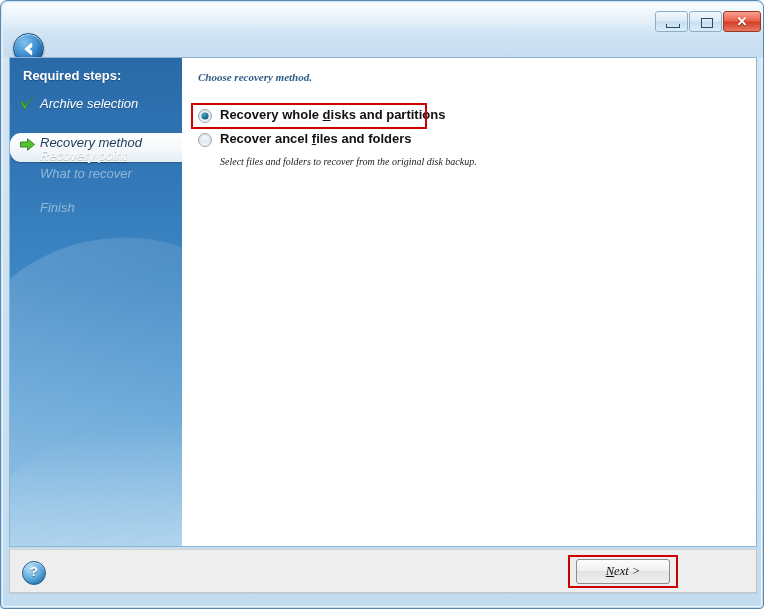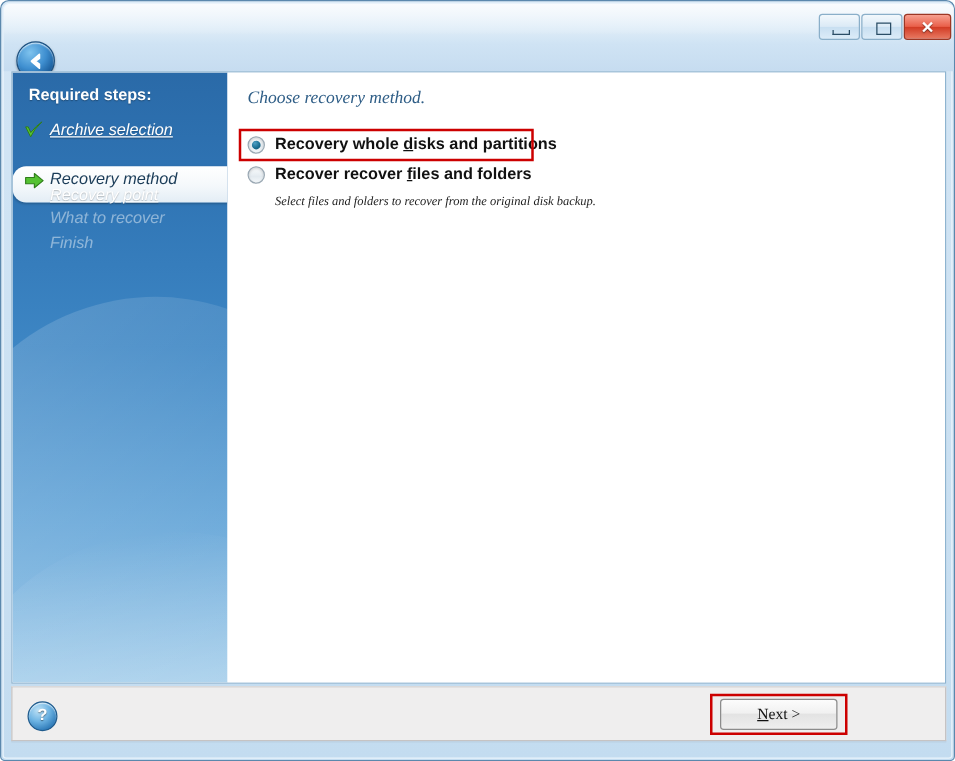--- a/index.html
+++ b/index.html
@@ -186,21 +186,20 @@
   }
   .step .label {
     position: absolute;
     left: 30px; top: 2px;
     font-size: 13px;
     font-style: italic;
     white-space: nowrap;
   }
   .step.done .label {
     color: #ffffff;
-    text-decoration: underline;
     cursor: pointer;
     text-shadow: 0 1px 1px rgba(0,0,0,0.25);
   }
   .step.pending .label {
     color: #ffffff;
     text-decoration: underline;
     cursor: pointer;
     text-shadow: 0 1px 1px rgba(0,0,0,0.25);
   }
   .step.disabled .label {
@@ -235,25 +234,26 @@
   .main {
     position: absolute;
     left: 172px; top: 0;
     right: 0;
     height: 100%;
     background: #ffffff;
   }
   .main-heading {
     position: absolute;
     left: 16px; top: 13px;
-    font-size: 14px;
+    font-size: 11px;
     font-style: italic;
     color: #2e5d86;
     font-family: "Liberation Serif", serif;
     white-space: nowrap;
+    font-weight: bold;
   }
 
   .radio-row {
     position: absolute;
     left: 16px;
     height: 22px;
   }
   .radio-row .radio {
     position: absolute;
     left: 0; top: 2px;
@@ -336,20 +336,21 @@
   .btn {
     position: absolute;
     top: 9px;
     height: 25px;
     box-sizing: border-box;
     background: linear-gradient(to bottom, #fcfcfc 0%, #f1f1f1 45%, #e3e3e3 50%, #efefef 100%);
     border: 1px solid #8c8c8c;
     border-radius: 3px;
     font-size: 12.5px;
     font-family: "Liberation Serif", serif;
+    font-style: italic;
     color: #111111;
     cursor: pointer;
     text-align: center;
     line-height: 23px;
   }
   .btn u { text-decoration: underline; }
   .btn.next { left: 566px; width: 94px; }
   .btn.cancel { left: 666px; width: 76px; }
 
   .footer-separator {
@@ -409,39 +410,39 @@
       </div>
 
       <div class="step pending" style="top:88px;">
         <div class="label">Recovery point</div>
       </div>
 
       <div class="step disabled" style="top:106px;">
         <div class="label">What to recover</div>
       </div>
 
-      <div class="step disabled" style="top:126px;">
+      <div class="step disabled" style="top:140px;">
         <div class="label">Finish</div>
       </div>
 
     </div>
 
     <div class="main">
       <div class="main-heading">Choose recovery method.</div>
 
       <div class="radio-row" style="top:49px;">
         <div class="radio">
           <div class="dot"></div>
         </div>
         <div class="rlabel"><span>Recovery whole </span><u>d</u><span>isks and partitions</span></div>
       </div>
 
       <div class="radio-row" style="top:73px;">
         <div class="radio"></div>
-        <div class="rlabel"><span>Recover recover </span><u>f</u><span>iles and folders</span></div>
+        <div class="rlabel"><span>Recover ancel </span><u>f</u><span>iles and folders</span></div>
       </div>
 
       <div class="hint-text" style="top:98px;">Select files and folders to recover from the original disk backup.</div>
 
       <div class="red-box" style="left:9px; top:45px; width:236px; height:26px;"></div>
     </div>
 
   </div>
 
   <div class="footer">

